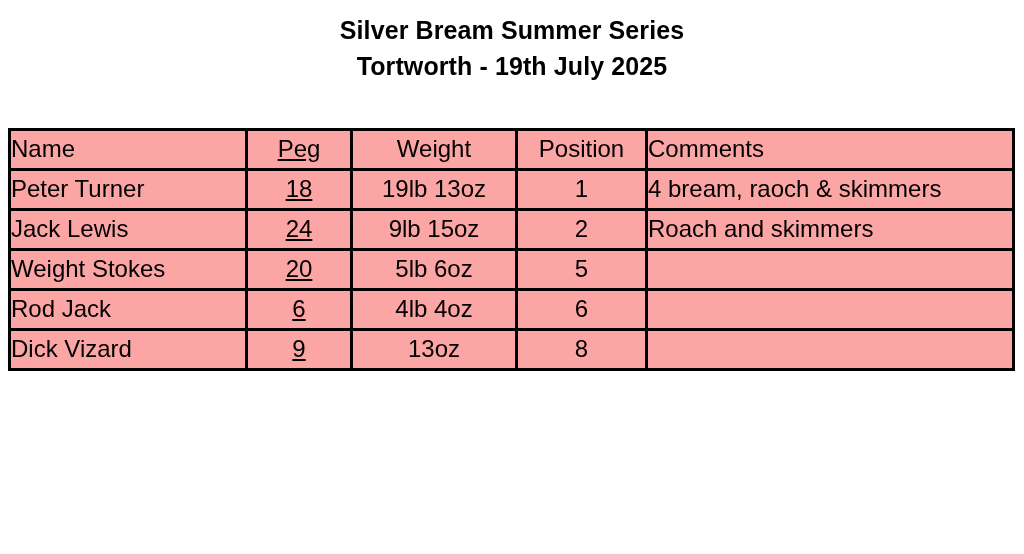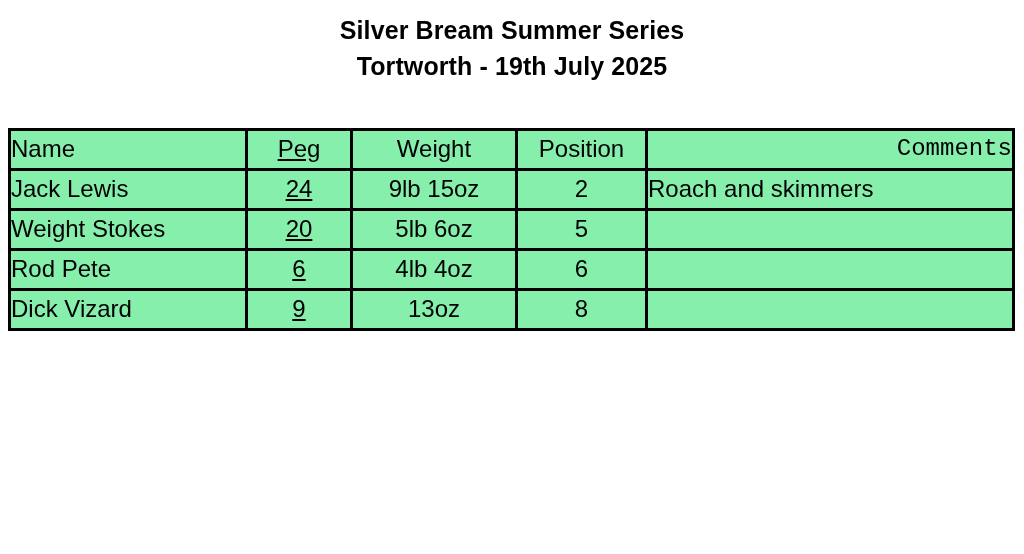--- a/index.html
+++ b/index.html
@@ -54,42 +54,42 @@
   }
   table.results td,
   table.results th {
     border: 3px solid #000000;
     height: 35px;
     padding: 0 0 2px 0;
     font-size: 24px;
     font-weight: normal;
     line-height: 1.0;
     vertical-align: middle;
-    background: #86efac;
+    background: #fca5a5;
     overflow: hidden;
     white-space: nowrap;
   }
 
   
   col.c-name     { width: 237px; }
   col.c-peg      { width: 105px; }
   col.c-weight   { width: 165px; }
   col.c-position { width: 130px; }
   col.c-comments { width: 367px; }
 
   .cell-name     { text-align: left;   padding-left: 7px; }
   .cell-peg      { text-align: center; text-decoration: underline; }
   .cell-weight   { text-align: center; }
   .cell-position { text-align: center; }
   .cell-comments { text-align: left;   padding-left: 6px; }
 
   thead .cell-peg,
   thead .cell-weight,
   thead .cell-position { text-align: center; }
-  thead .cell-comments { text-align: right; padding-left: 6px; font-family: Liberation Mono, monospace; }
+  thead .cell-comments { text-align: left; padding-left: 6px; }
 </style>
 </head>
 <body>
 
 <div class="page">
 
   <div class="title-block">
     <div class="title-line">Silver Bream Summer Series</div>
     <div class="title-line">Tortworth - 19th July 2025</div>
   </div>
@@ -107,35 +107,42 @@
         <tr>
           <th class="cell-name">Name</th>
           <th class="cell-peg">Peg</th>
           <th class="cell-weight">Weight</th>
           <th class="cell-position">Position</th>
           <th class="cell-comments">Comments</th>
         </tr>
       </thead>
       <tbody>
         <tr>
+          <td class="cell-name">Peter Turner</td>
+          <td class="cell-peg">18</td>
+          <td class="cell-weight">19lb 13oz</td>
+          <td class="cell-position">1</td>
+          <td class="cell-comments">4 bream, raoch &amp; skimmers</td>
+        </tr>
+        <tr>
           <td class="cell-name">Jack Lewis</td>
           <td class="cell-peg">24</td>
           <td class="cell-weight">9lb 15oz</td>
           <td class="cell-position">2</td>
           <td class="cell-comments">Roach and skimmers</td>
         </tr>
         <tr>
           <td class="cell-name">Weight Stokes</td>
           <td class="cell-peg">20</td>
           <td class="cell-weight">5lb 6oz</td>
           <td class="cell-position">5</td>
           <td class="cell-comments"></td>
         </tr>
         <tr>
-          <td class="cell-name">Rod Pete</td>
+          <td class="cell-name">Rod Jack</td>
           <td class="cell-peg">6</td>
           <td class="cell-weight">4lb 4oz</td>
           <td class="cell-position">6</td>
           <td class="cell-comments"></td>
         </tr>
         <tr>
           <td class="cell-name">Dick Vizard</td>
           <td class="cell-peg">9</td>
           <td class="cell-weight">13oz</td>
           <td class="cell-position">8</td>

